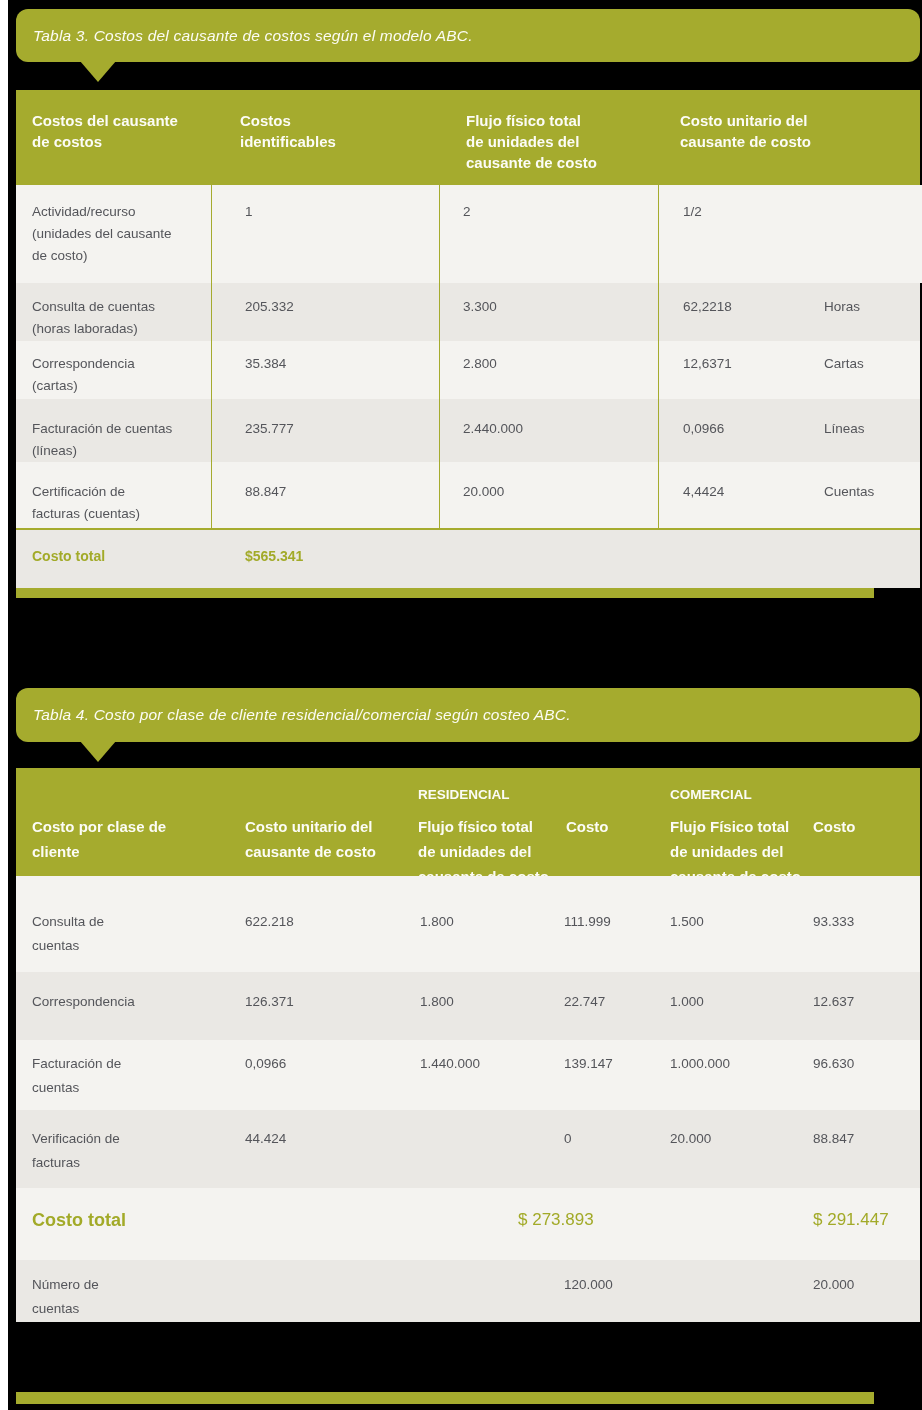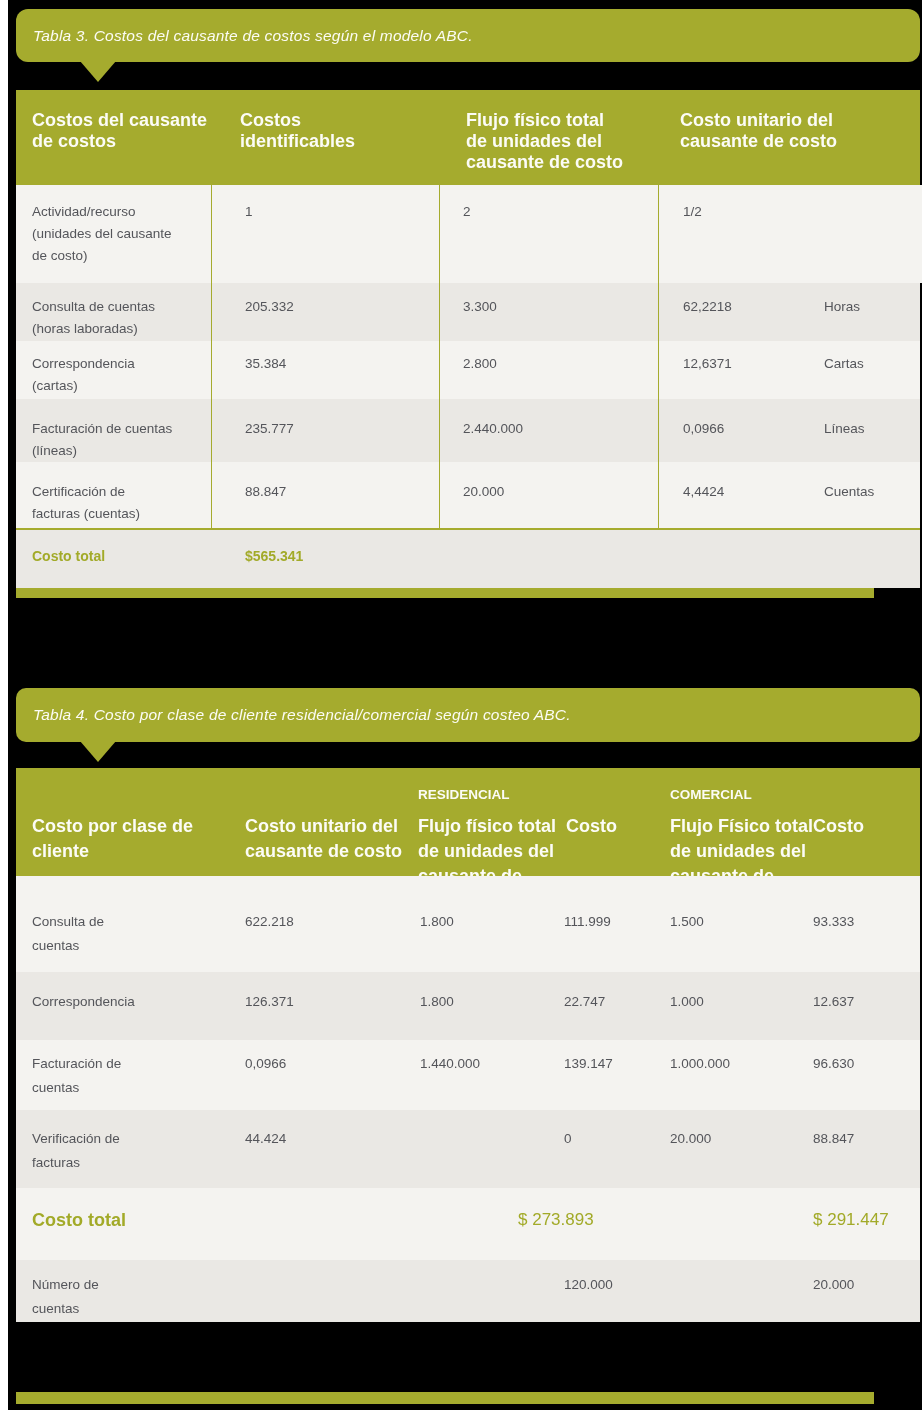--- a/index.html
+++ b/index.html
@@ -24,21 +24,21 @@
   .tail {
     position: absolute; top: 52px; left: 64px; width: 0; height: 0;
     border-left: 18px solid transparent; border-right: 18px solid transparent;
     border-top: 21px solid #a5ab2e;
   }
 
   
   .thead { position: absolute; left: 0; width: 904px; background: #a5ab2e; }
   .hcell {
     position: absolute; top: 20px; color: #fcfcf6; font-weight: bold;
-    font-size: 18px; line-height: 21px; white-space: pre-line;
+    font-size: 15px; line-height: 21px; white-space: pre-line;
   }
   .t4 .hcell { top: 46px; line-height: 25px; }
   .ghead { position: absolute; top: 19px; color: #fcfcf6; font-weight: bold; font-size: 13.5px; }
 
   
   .rows { position: absolute; left: 0; width: 904px; }
   .row { position: relative; width: 904px; }
   .row.light { background: #f4f3f0; }
   .row.dark  { background: #eae8e4; }
   .cell {
@@ -131,21 +131,21 @@
 
     <div class="sep" style="left:195px; top:176px; height:343px;"></div>
     <div class="sep" style="left:423px; top:176px; height:343px;"></div>
     <div class="sep" style="left:642px; top:176px; height:343px;"></div>
     <div class="hline" style="top:519px;"></div>
     <div class="bar" style="top:579px; height:10px;"></div>
   </section>
 
   <section class="tbl t4" style="top:688px; height:720px;">
 
-    <div class="callout" style="height:54px;border-radius:10px;">
+    <div class="callout" style="height:54px;">
       <span class="callout-text">Tabla 4. Costo por clase de cliente residencial/comercial según costeo ABC.</span>
     </div>
     <div class="tail" style="top:53px;"></div>
 
     <div class="thead" style="top:80px; height:108px;">
       <span class="ghead" style="left:402px;">RESIDENCIAL</span>
       <span class="ghead" style="left:654px;">COMERCIAL</span>
       <span class="hcell" style="left:16px;  width:185px;">Costo por clase de
 cliente</span>
       <span class="hcell" style="left:229px; width:160px;">Costo unitario del

